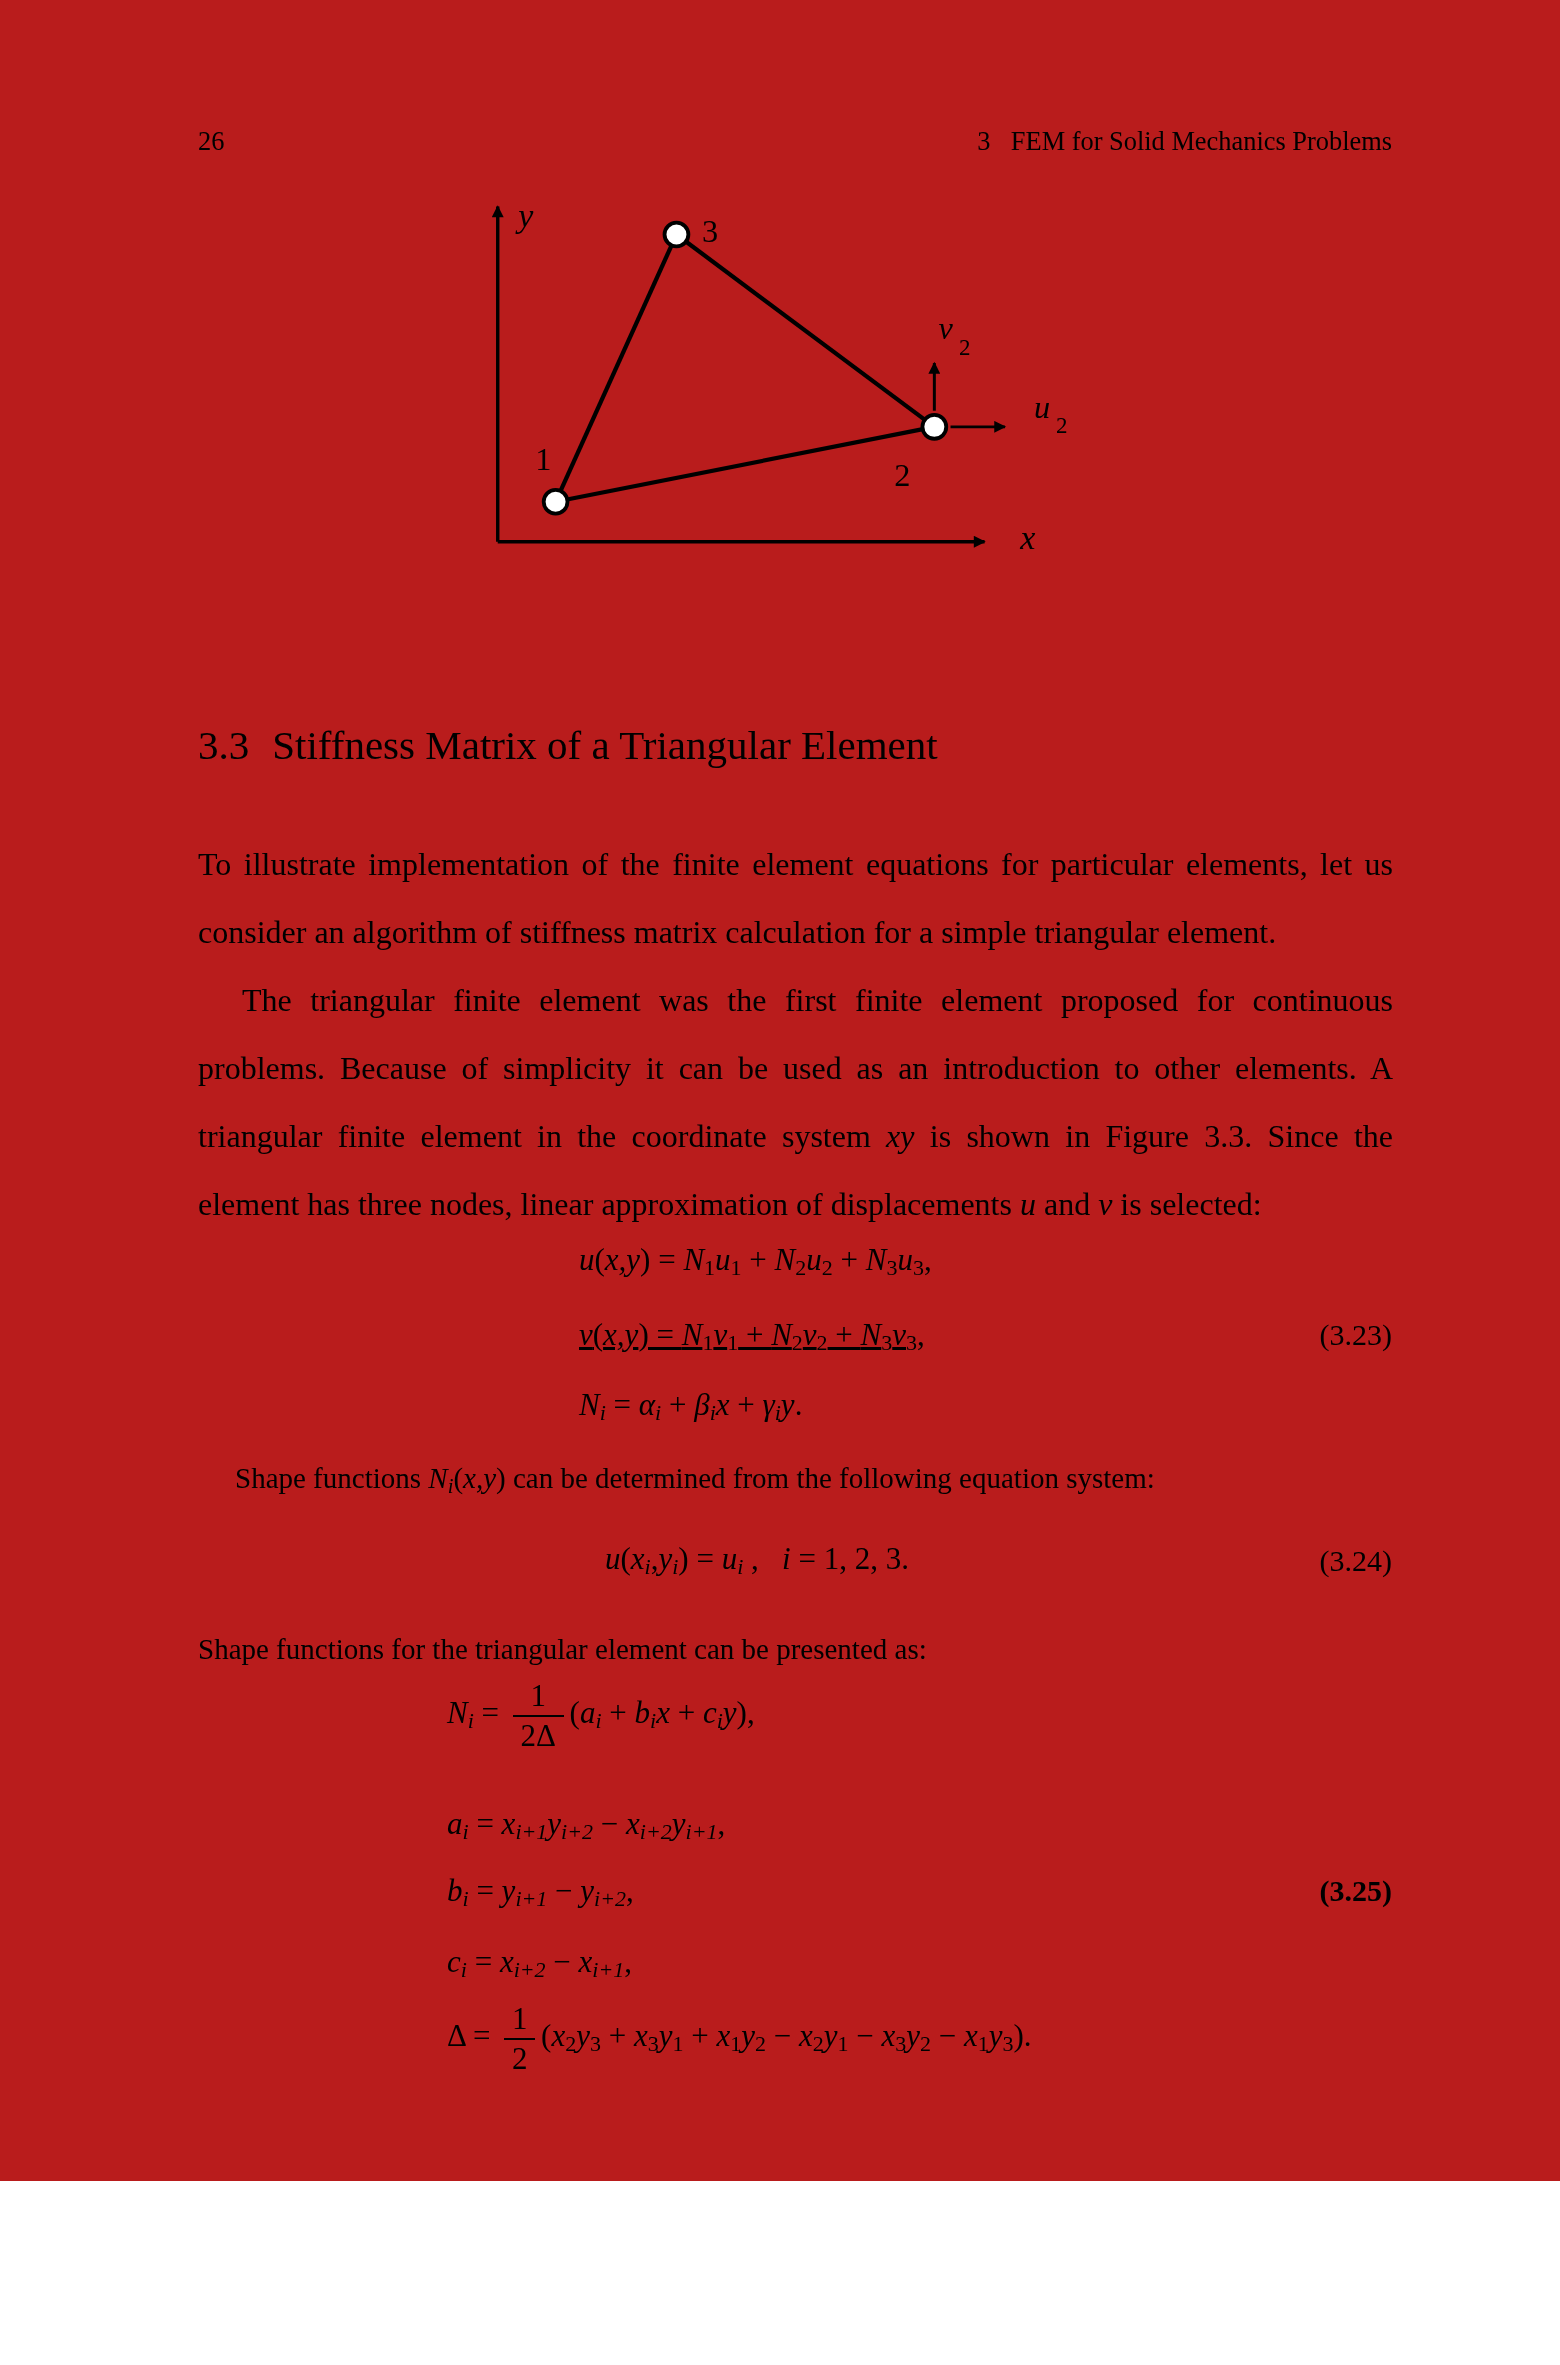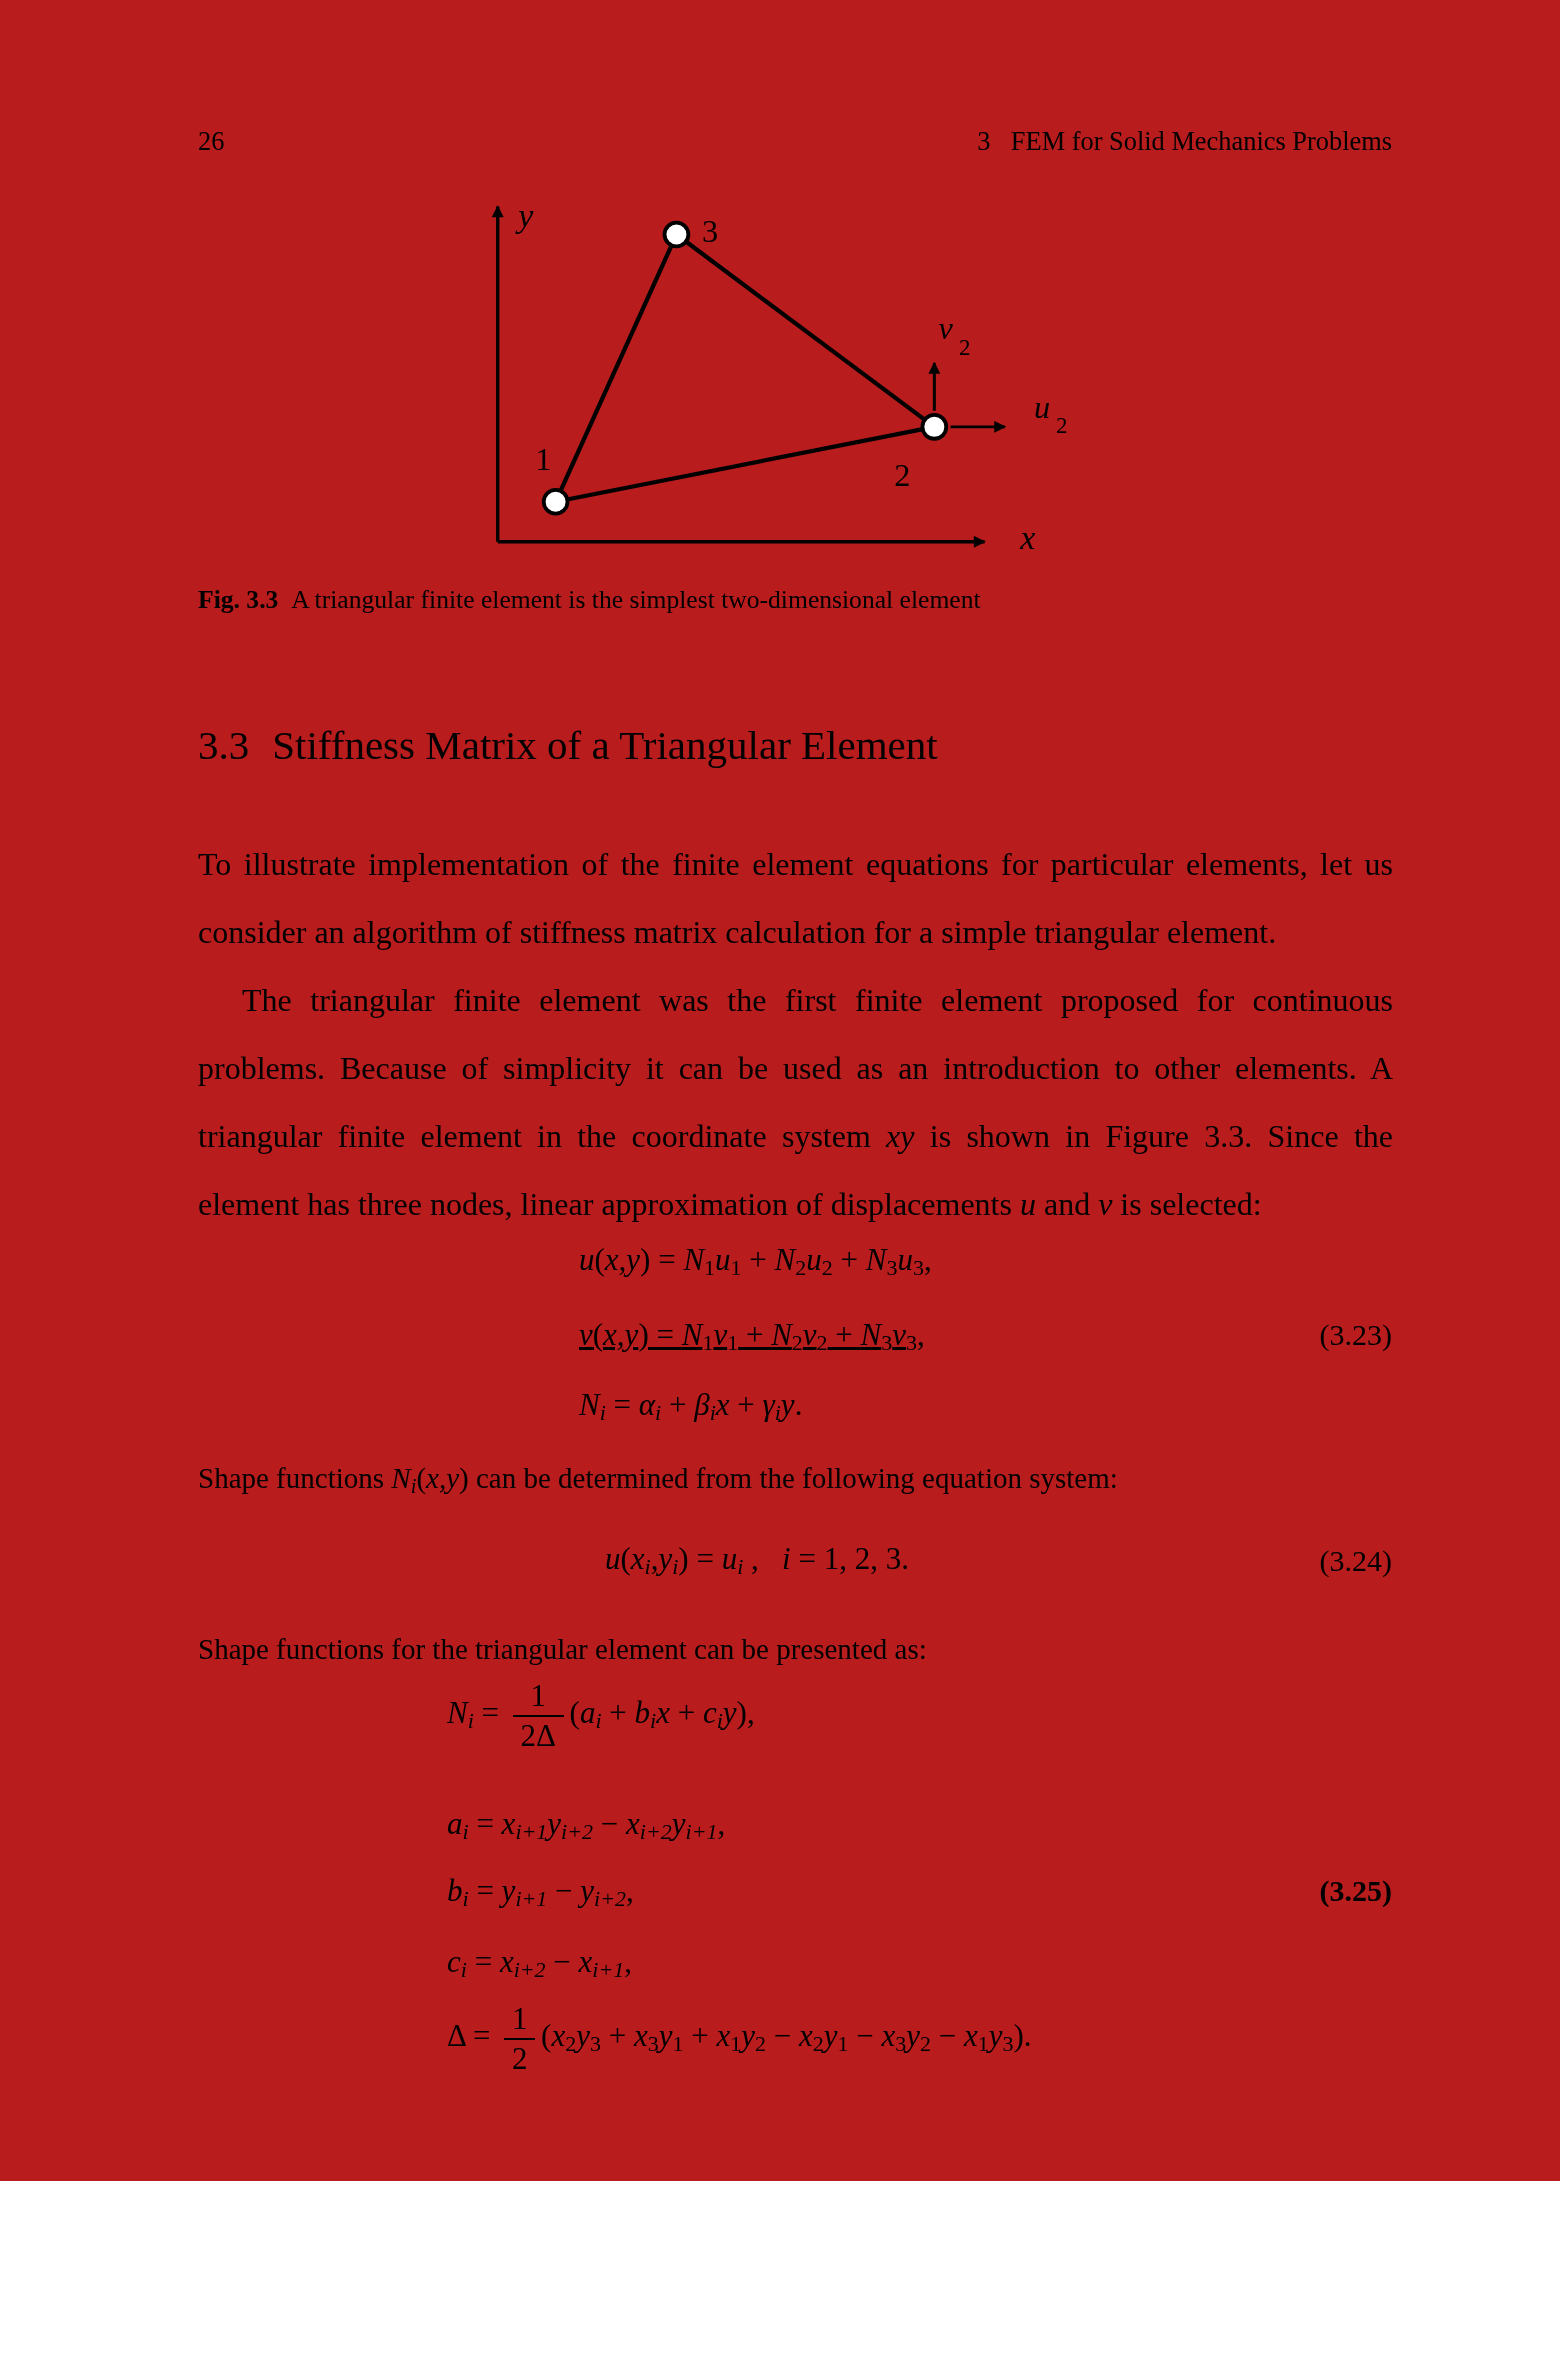--- a/index.html
+++ b/index.html
@@ -20,21 +20,21 @@
   .caption .figlab{font-weight:bold;margin-right:12.8px;}
 
   .heading{position:absolute;left:198px;top:721px;margin:0;font-size:41px;font-weight:normal;white-space:nowrap;}
   .heading .no{margin-right:23px;}
 
   .flow{position:absolute;left:198px;top:830px;width:1195px;font-size:32px;line-height:68px;text-align:justify;}
   .flow p{margin:0;padding:0;}
   .flow p.ind{text-indent:44px;}
 
   .line{position:absolute;left:198px;font-size:29px;white-space:nowrap;}
-  #p3{top:1462px;}
+  #p3{top:1462px;margin-left:37px;}
   #p4{top:1633px;}
 
   .eq{position:absolute;white-space:nowrap;font-size:31px;}
   #eq323-u{left:579px;top:1242px;}
   #eq323-v{left:579px;top:1317px;text-decoration:underline;}
   #eq323-n{left:579px;top:1387px;}
   #eq324-row{left:605px;top:1541px;}
   #eq325-N{left:447px;top:1680px;}
   #eq325-a{left:447px;top:1806px;text-align:right;}
   #eq325-b{left:447px;top:1873px;}
@@ -90,23 +90,20 @@
       <text x="70" y="334" font-size="38" class="svg-lbl">1</text>
       <text x="492" y="352" font-size="38" class="svg-lbl">2</text>
       <text x="266" y="66" font-size="38" class="svg-lbl">3</text>
       <text x="544" y="180" font-size="38" font-style="italic" class="svg-lbl">v</text>
       <text x="568" y="198" font-size="27" class="svg-lbl">2</text>
       <text x="656" y="272" font-size="38" font-style="italic" class="svg-lbl">u</text>
       <text x="682" y="290" font-size="27" class="svg-lbl">2</text>
     </svg>
   </div>
 
-  <div class="caption">
-    <span class="figlab">Fig. 3.3</span><span>A triangular finite element is the simplest two-dimensional element</span>
-  </div>
 
   <h2 class="heading">
     <span class="no">3.3</span><span>Stiffness Matrix of a Triangular Element</span>
   </h2>
 
   <div class="flow">
     <p>To illustrate implementation of the finite element equations for particular elements, let us consider an algorithm of stiffness matrix calculation for a simple triangular element.</p>
     <p class="ind"><span class="tk-n">The triangular finite element was the first finite element proposed for continuous problems. Because of simplicity it can be used as an introduction to other elements. A triangular finite element in the coordinate system </span><span class="tk-i">xy</span><span class="tk-n"> is shown in Figure 3.3. Since the element has three nodes, linear approximation of displacements </span><span class="tk-i">u</span><span class="tk-n"> and </span><span class="tk-i">v</span><span class="tk-n"> is se­lected:</span></p>
   </div>
 

